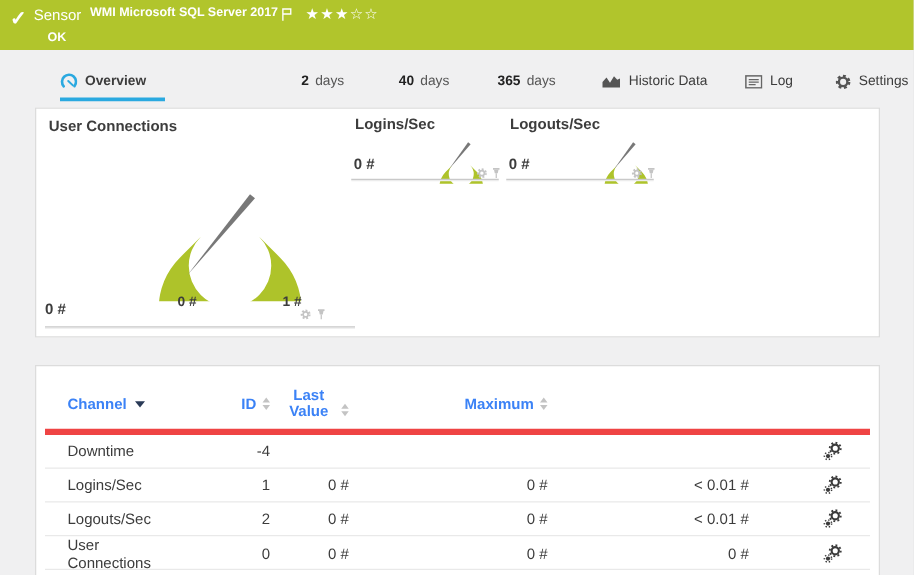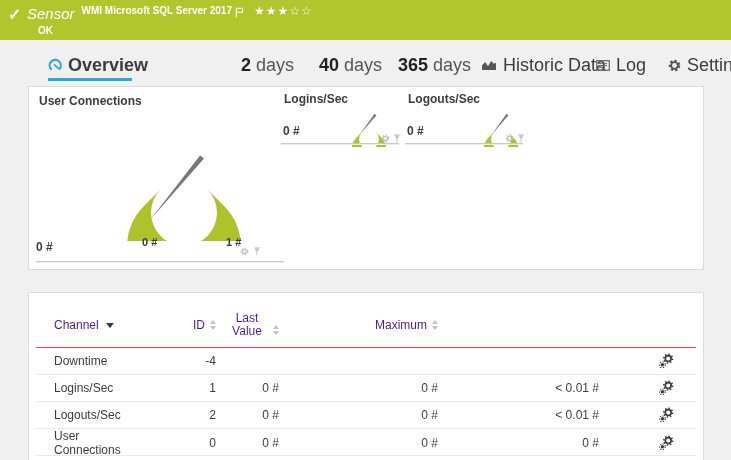--- a/index.html
+++ b/index.html
@@ -8,30 +8,30 @@
     position:relative; width:731px; height:460px; overflow:hidden;
     background:#f0f0f1; margin:0 auto;
   }
   
   .topbar {
     position:absolute; left:0; top:0; width:731px; height:40px;
     background:#b1c52c; color:#fff;
   }
   .topbar .check { position:absolute; left:8px; top:5px; font-size:16px; font-weight:bold; }
   .topbar .titleline { position:absolute; left:27px; top:5px; display:flex; align-items:flex-start; white-space:nowrap; }
-  .topbar .kind { font-style:italic; font-size:15px; margin-right:7px; }
+  .topbar .kind { font-size:12px; margin-right:7px; }
   .topbar .title { font-size:10px; font-weight:bold; }
   .topbar .flag { margin-left:3px; margin-top:-1px; }
   .topbar .stars { margin-left:10px; font-size:12px; letter-spacing:1px; margin-top:-1px; }
   .topbar .status { position:absolute; left:38px; top:25px; font-size:10px; font-weight:bold; }
   
   .tabbar { position:absolute; left:0; top:50px; width:731px; height:30px; }
   .tab {
     position:absolute; top:0; height:30px; display:flex; align-items:center;
-    font-size:18px; color:#3c3c3c; cursor:pointer; white-space:nowrap;
+    font-size:11px; color:#3c3c3c; cursor:pointer; white-space:nowrap;
   }
   .tab .ticon { margin-right:6px; display:flex; }
   .tab.active { font-weight:bold; }
   .tab.active::after {
     content:""; position:absolute; left:0; right:0; bottom:-1px; height:3px; background:#2aa9e0;
   }
   .tab .num { font-weight:bold; color:#222; margin-right:5px; }
   .tab .dayword { color:#555; }
   
   .panel { position:absolute; background:#fff; border:1px solid #dcdcdc; }
@@ -40,22 +40,22 @@
   .card-title { position:absolute; font-size:12px; font-weight:bold; color:#3d3d3d; }
   .gauge-value { position:absolute; font-size:12px; font-weight:bold; color:#3c3c3c; }
   .scale-label { position:absolute; font-size:11px; font-weight:bold; color:#3c3c3c; }
   .card-rule { position:absolute; height:1px; background:#c9c9c9; box-shadow:0 1px 0 #ececec; }
   .mini-ico { position:absolute; display:flex; }
   
   .tgrid {
     display:grid; grid-template-columns:110px 70px 63px 159px 161px 1fr;
     align-items:center; margin:0 7px;
   }
-  .thead { height:45px; border-bottom:1px solid #ef4444; margin-top:10px;
-           font-size:12px; font-weight:normal; color:#4c1d95; }
+  .thead { height:45px; border-bottom:5px solid #ef4444; margin-top:10px;
+           font-size:12px; font-weight:bold; color:#3b82f6; }
   .trow  { height:27px; border-bottom:1px solid #e9e9e9; font-size:12px; color:#3c3c3c; }
   .cell-l { padding-left:18px; text-align:left; }
   .cell-r { text-align:right; }
   .hcell  { display:flex; align-items:center; justify-content:flex-end; cursor:pointer; }
   .hcell.first { justify-content:flex-start; padding-left:18px; }
   .hcell .wrap2 { display:inline-block; width:42px; text-align:center; line-height:13px; }
   .hcell.lastval { align-items:flex-end; }
   .tri-down-big { width:0; height:0; border-left:4.5px solid transparent; border-right:4.5px solid transparent;
                   border-top:5px solid #2a3a57; margin-left:7px; }
   .sorters { display:flex; flex-direction:column; margin-left:5px; margin-bottom:1px; }

